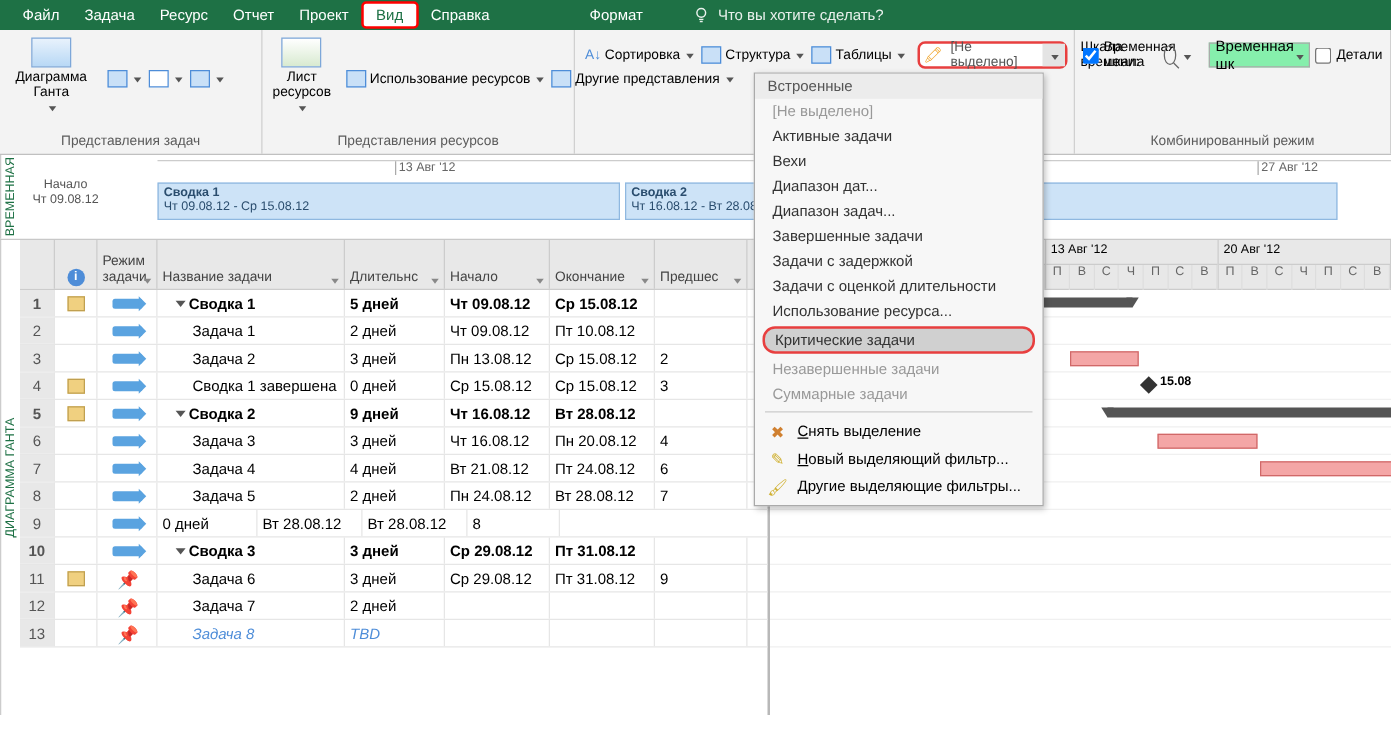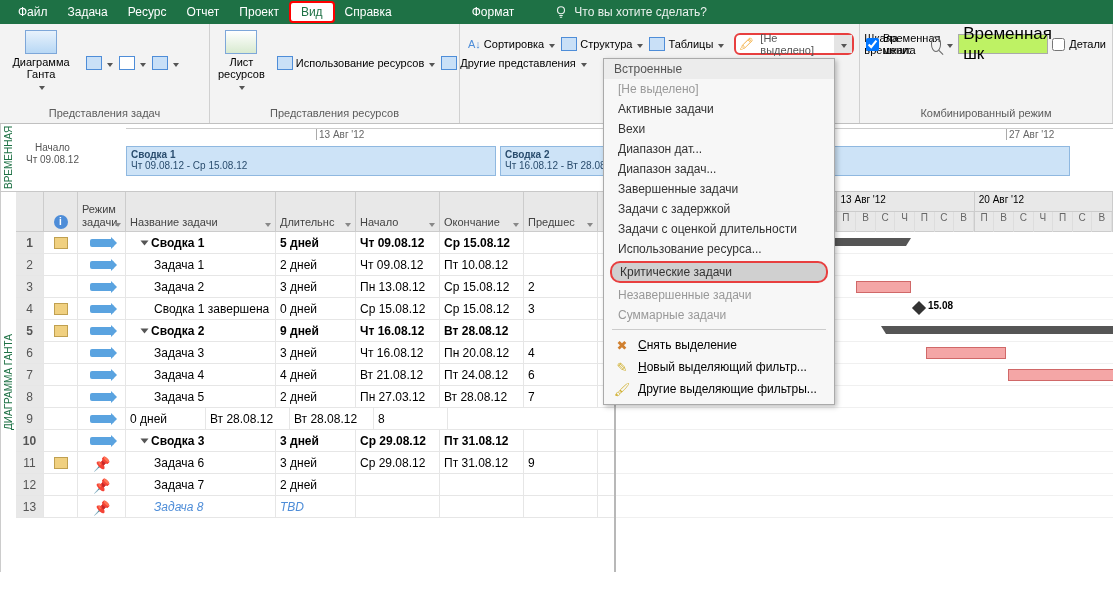--- a/index.html
+++ b/index.html
@@ -20,21 +20,21 @@
   .stack { display: flex; flex-direction: row; gap: 2px; }
   .rcluster { display: flex; gap: 8px; }
   .highlight-combo { display: inline-flex; align-items: center; border: 2px solid #e83f3f; border-radius: 6px; padding: 0; height: 22px; background: #fff; }
   .highlight-combo .hicon { width: 20px; height: 18px; display: flex; align-items: center; justify-content: center; color: #f0a020; }
   .highlight-combo span.val { padding: 0 4px; font-size: 11px; color: #555; width: 78px; }
   .highlight-combo .dd { width: 18px; height: 18px; background: #e4e4e4; display: flex; align-items: center; justify-content: center; }
   .zoom-ico { width: 16px; height: 16px; border: 1px solid #666; border-radius: 50%; position: relative; }
   .zoom-ico::after { content: ""; position: absolute; width: 6px; height: 1px; background: #666; bottom: -2px; right: -4px; transform: rotate(45deg); }
   .chk { display: flex; align-items: center; gap: 4px; font-size: 11px; }
   .chk input { width: 13px; height: 13px; }
-  .ts-combo { width: 90px; height: 20px; border: 1px solid #aaa; display: flex; align-items: center; padding: 0 4px; font-size: 17px; background: #bef264; }
+  .ts-combo { width: 90px; height: 20px; border: 1px solid #aaa; display: flex; align-items: center; padding: 0 4px; font-size: 12px; background: #86efac; }
   
   .tl-area { display: flex; border-bottom: 1px solid #c8c8c8; height: 68px; }
   .vlabel { writing-mode: vertical-rl; transform: rotate(180deg); font-size: 10px; color: #1e7145; padding: 4px 2px; border-right: 1px solid #ccc; display: flex; align-items: center; justify-content: center; }
   .tl-body { flex: 1; position: relative; }
   .tl-start { position: absolute; left: 10px; top: 18px; font-size: 10px; color: #555; text-align: center; line-height: 1.2; }
   .tl-top { position: absolute; left: 110px; right: 0; top: 4px; height: 12px; border-top: 1px solid #ccc; }
   .tl-tick { position: absolute; top: 0; font-size: 10px; color: #666; border-left: 1px solid #aaa; padding-left: 2px; }
   .tl-bar { position: absolute; top: 22px; height: 30px; background: #cde3f7; border: 1px solid #8fb8e0; font-size: 10px; padding: 2px 4px; color: #2a4d6e; }
   
   .grid-area { display: flex; height: 380px; }
@@ -366,21 +366,21 @@
             <div class="c w-pred">6</div>
           </div>
           <div class="row">
             <div class="c w-idx">8</div>
             <div class="c w-info"></div>
             <div class="c w-mode">
               <div class="mode-auto"></div>
             </div>
             <div class="c w-name indent2" style="">Задача 5</div>
             <div class="c w-dur" style="">2 дней</div>
-            <div class="c w-start">Пн 27.03.12</div>
+            <div class="c w-start">Пн 24.08.12</div>
             <div class="c w-end">Вт 28.08.12</div>
             <div class="c w-pred">7</div>
           </div>
           <div class="row">
             <div class="c w-idx">9</div>
             <div class="c w-info"></div>
             <div class="c w-mode">
               <div class="mode-auto"></div>
             </div>
             <div class="c w-dur" style="">0 дней</div>

